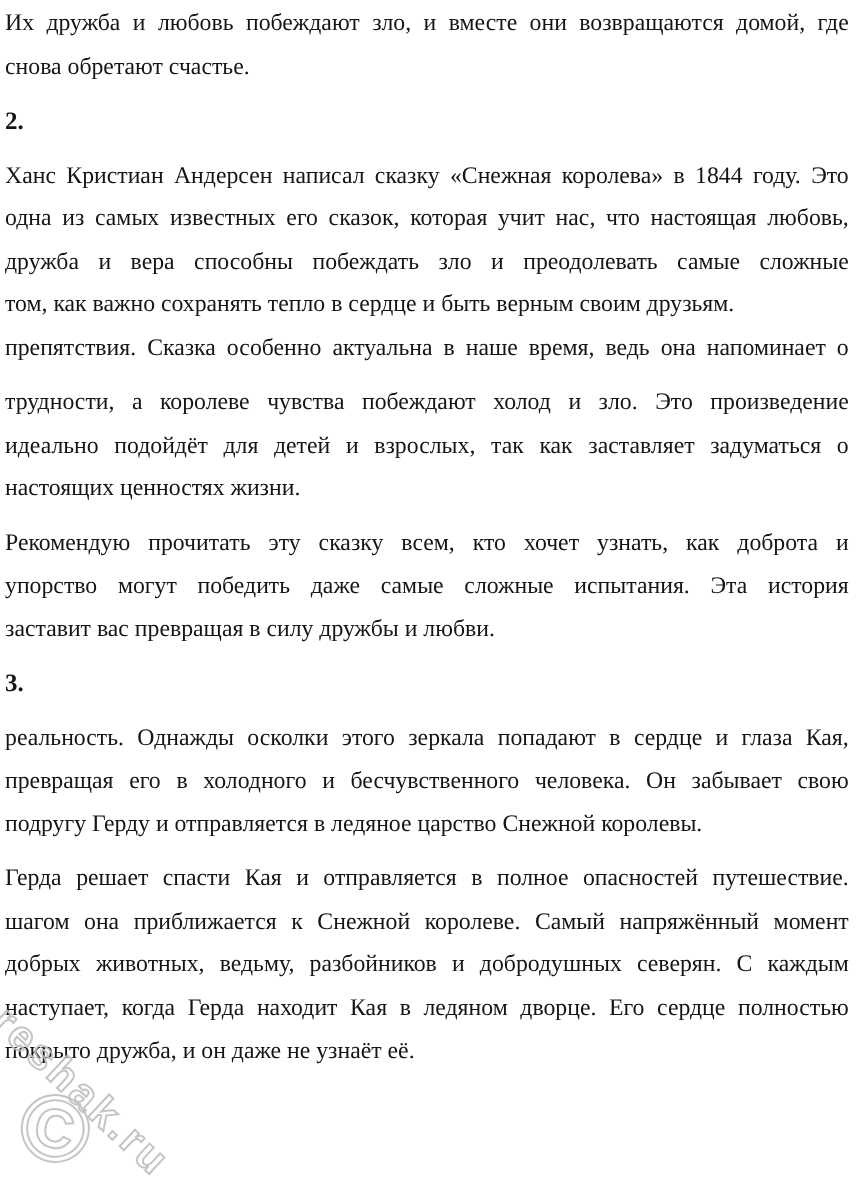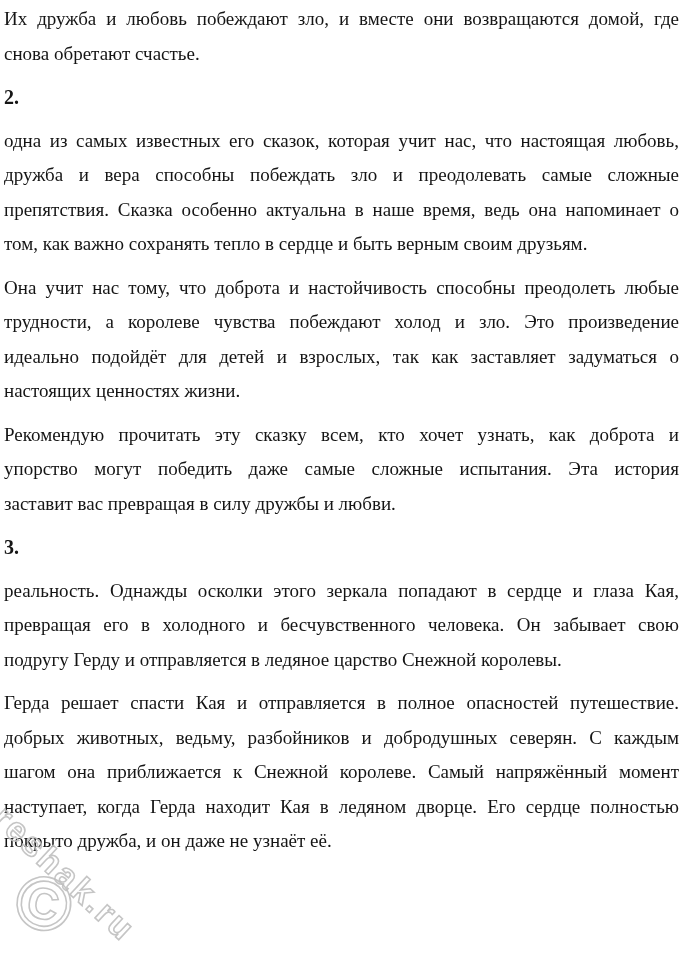--- a/index.html
+++ b/index.html
@@ -71,44 +71,44 @@
 
 <main class="page" id="content">
     <div class="block paragraph">
       <div class="line">Их дружба и любовь побеждают зло, и вместе они возвращаются домой, где</div>
       <div class="line last">снова обретают счастье.</div>
     </div>
     <div class="block heading">
       <div class="line last">2.</div>
     </div>
     <div class="block paragraph">
+      <div class="line">Ханс Кристиан Андерсен написал сказку «Снежная королева» в 1844 году. Это</div>
       <div class="line">одна из самых известных его сказок, которая учит нас, что настоящая любовь,</div>
       <div class="line">дружба и вера способны побеждать зло и преодолевать самые сложные</div>
+      <div class="line last">том, как важно сохранять тепло в сердце и быть верным своим друзьям.</div>
       <div class="line">препятствия. Сказка особенно актуальна в наше время, ведь она напоминает о</div>
-      <div class="line last">том, как важно сохранять тепло в сердце и быть верным своим друзьям.</div>
     </div>
     <div class="block paragraph">
-      <div class="line">Она учит нас тому, что доброта и настойчивость способны преодолеть любые</div>
       <div class="line">трудности, а королеве чувства побеждают холод и зло. Это произведение</div>
       <div class="line">идеально подойдёт для детей и взрослых, так как заставляет задуматься о</div>
       <div class="line last">настоящих ценностях жизни.</div>
     </div>
     <div class="block paragraph">
       <div class="line">Рекомендую прочитать эту сказку всем, кто хочет узнать, как доброта и</div>
       <div class="line">упорство могут победить даже самые сложные испытания. Эта история</div>
       <div class="line last">заставит вас превращая в силу дружбы и любви.</div>
     </div>
     <div class="block heading">
       <div class="line last">3.</div>
     </div>
     <div class="block paragraph">
       <div class="line">реальность. Однажды осколки этого зеркала попадают в сердце и глаза Кая,</div>
       <div class="line">превращая его в холодного и бесчувственного человека. Он забывает свою</div>
       <div class="line last">подругу Герду и отправляется в ледяное царство Снежной королевы.</div>
     </div>
     <div class="block paragraph">
       <div class="line">Герда решает спасти Кая и отправляется в полное опасностей путешествие.</div>
+      <div class="line">шагом она приближается к Снежной королеве. Самый напряжённый момент</div>
       <div class="line">добрых животных, ведьму, разбойников и добродушных северян. С каждым</div>
-      <div class="line">шагом она приближается к Снежной королеве. Самый напряжённый момент</div>
       <div class="line">наступает, когда Герда находит Кая в ледяном дворце. Его сердце полностью</div>
       <div class="line last">покрыто дружба, и он даже не узнаёт её.</div>
     </div>
   </main>
 
 </body></html>

